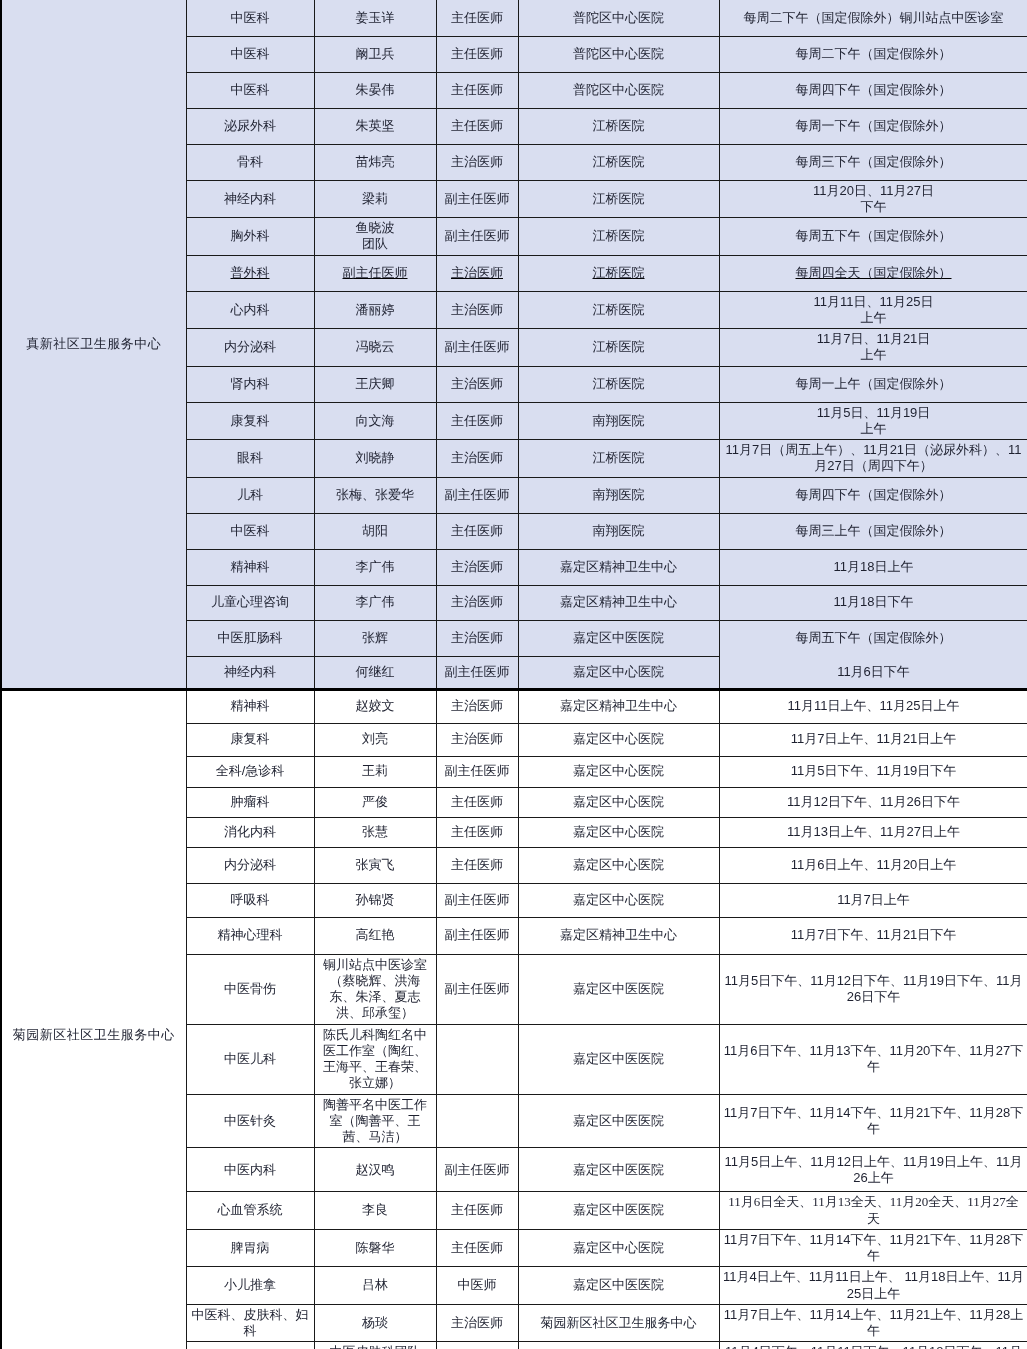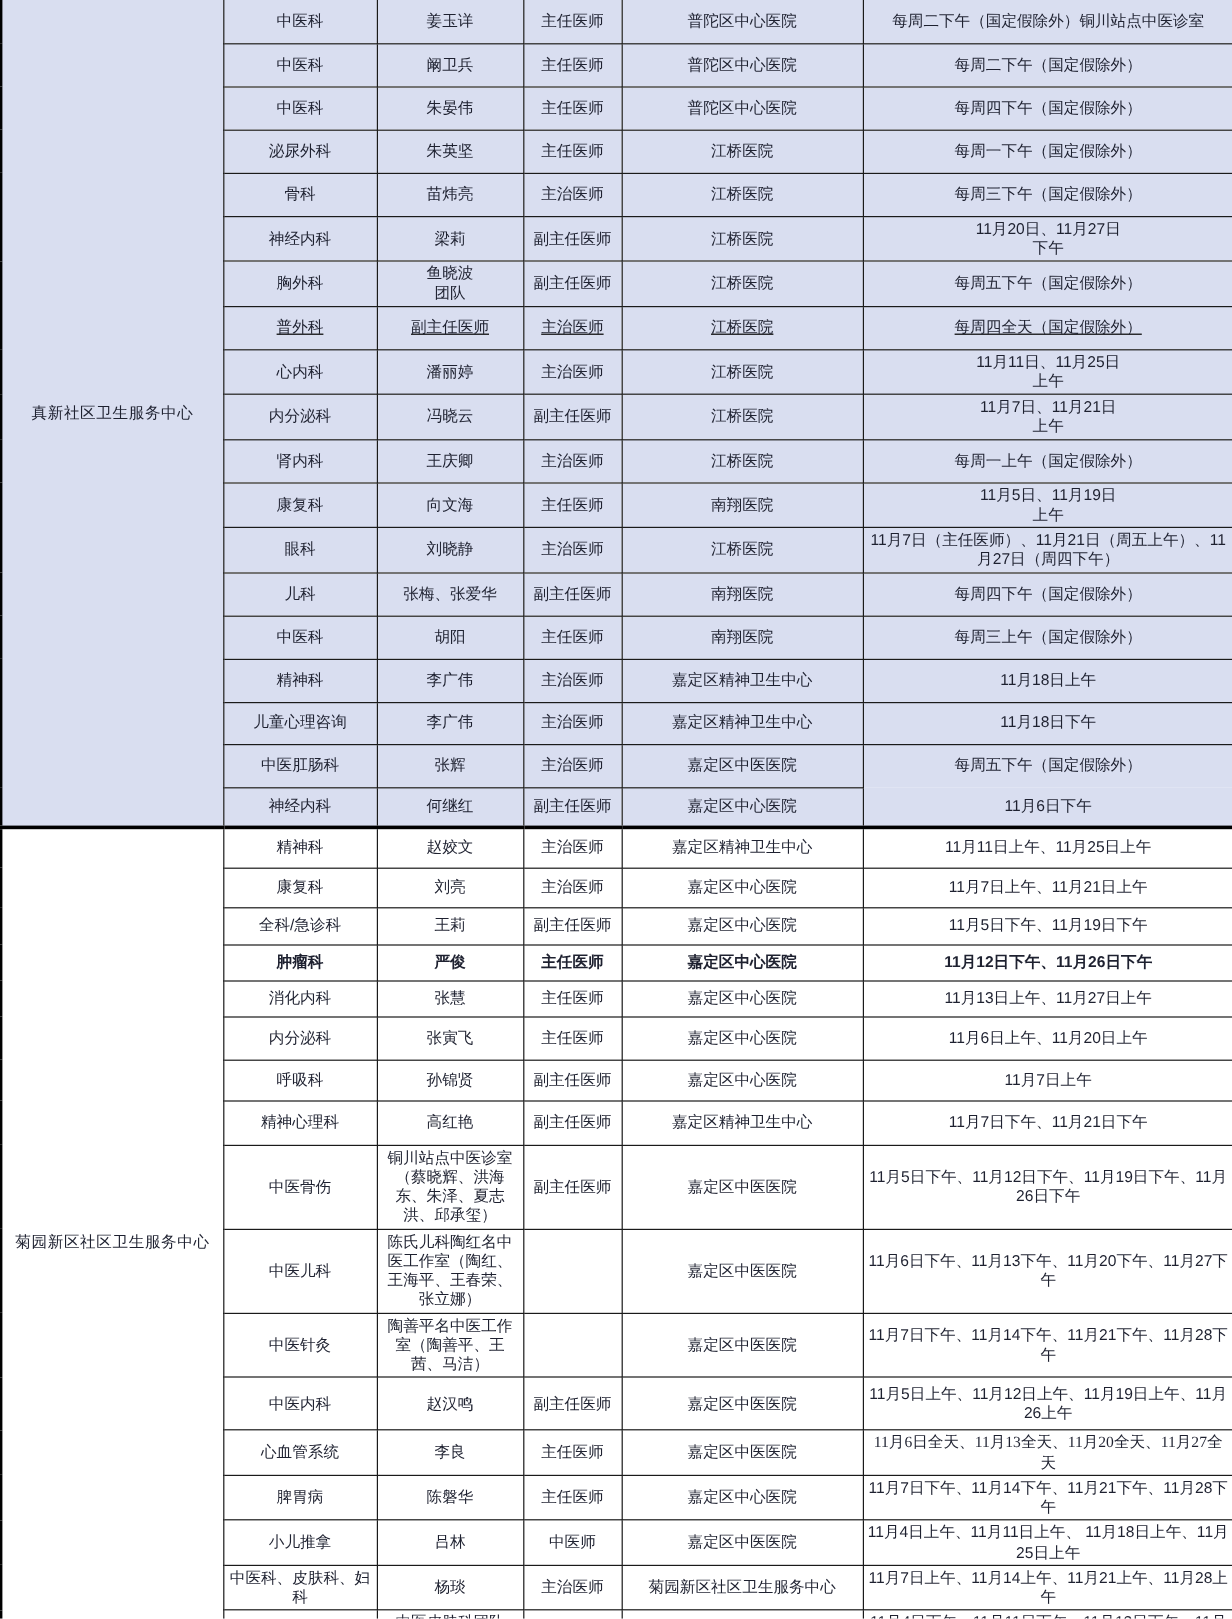--- a/index.html
+++ b/index.html
@@ -160,21 +160,21 @@
           <td class="col-title">主任医师</td>
           <td class="col-hospital">南翔医院</td>
           <td class="col-schedule right-edge">11月5日、11月19日
 上午</td>
         </tr>
         <tr class="sec-0" style="height: 36px;">
           <td class="col-department dept-bold">眼科</td>
           <td class="col-doctor">刘晓静</td>
           <td class="col-title">主治医师</td>
           <td class="col-hospital">江桥医院</td>
-          <td class="col-schedule right-edge">11月7日（主任医师）、11月21日（周五上午）、11月27日（周四下午）</td>
+          <td class="col-schedule right-edge">11月7日（周五上午）、11月21日（泌尿外科）、11月27日（周四下午）</td>
         </tr>
         <tr class="sec-0" style="height: 36px;">
           <td class="col-department">儿科</td>
           <td class="col-doctor">张梅、张爱华</td>
           <td class="col-title">副主任医师</td>
           <td class="col-hospital">南翔医院</td>
           <td class="col-schedule right-edge">每周四下午（国定假除外）</td>
         </tr>
         <tr class="sec-0" style="height: 36px;">
           <td class="col-department">中医科</td>
@@ -226,21 +226,21 @@
           <td class="col-hospital">嘉定区中心医院</td>
           <td class="col-schedule right-edge">11月7日上午、11月21日上午</td>
         </tr>
         <tr class="sec-1" style="height: 31px;">
           <td class="col-department">全科/急诊科</td>
           <td class="col-doctor">王莉</td>
           <td class="col-title">副主任医师</td>
           <td class="col-hospital">嘉定区中心医院</td>
           <td class="col-schedule right-edge">11月5日下午、11月19日下午</td>
         </tr>
-        <tr class="sec-1" style="height: 30px; font-weight: bold;">
+        <tr class="sec-1" style="height: 30px;">
           <td class="col-department">肿瘤科</td>
           <td class="col-doctor">严俊</td>
           <td class="col-title">主任医师</td>
           <td class="col-hospital">嘉定区中心医院</td>
           <td class="col-schedule right-edge">11月12日下午、11月26日下午</td>
         </tr>
         <tr class="sec-1" style="height: 30px; margin-top: 44px;">
           <td class="col-department">消化内科</td>
           <td class="col-doctor">张慧</td>
           <td class="col-title">主任医师</td>

